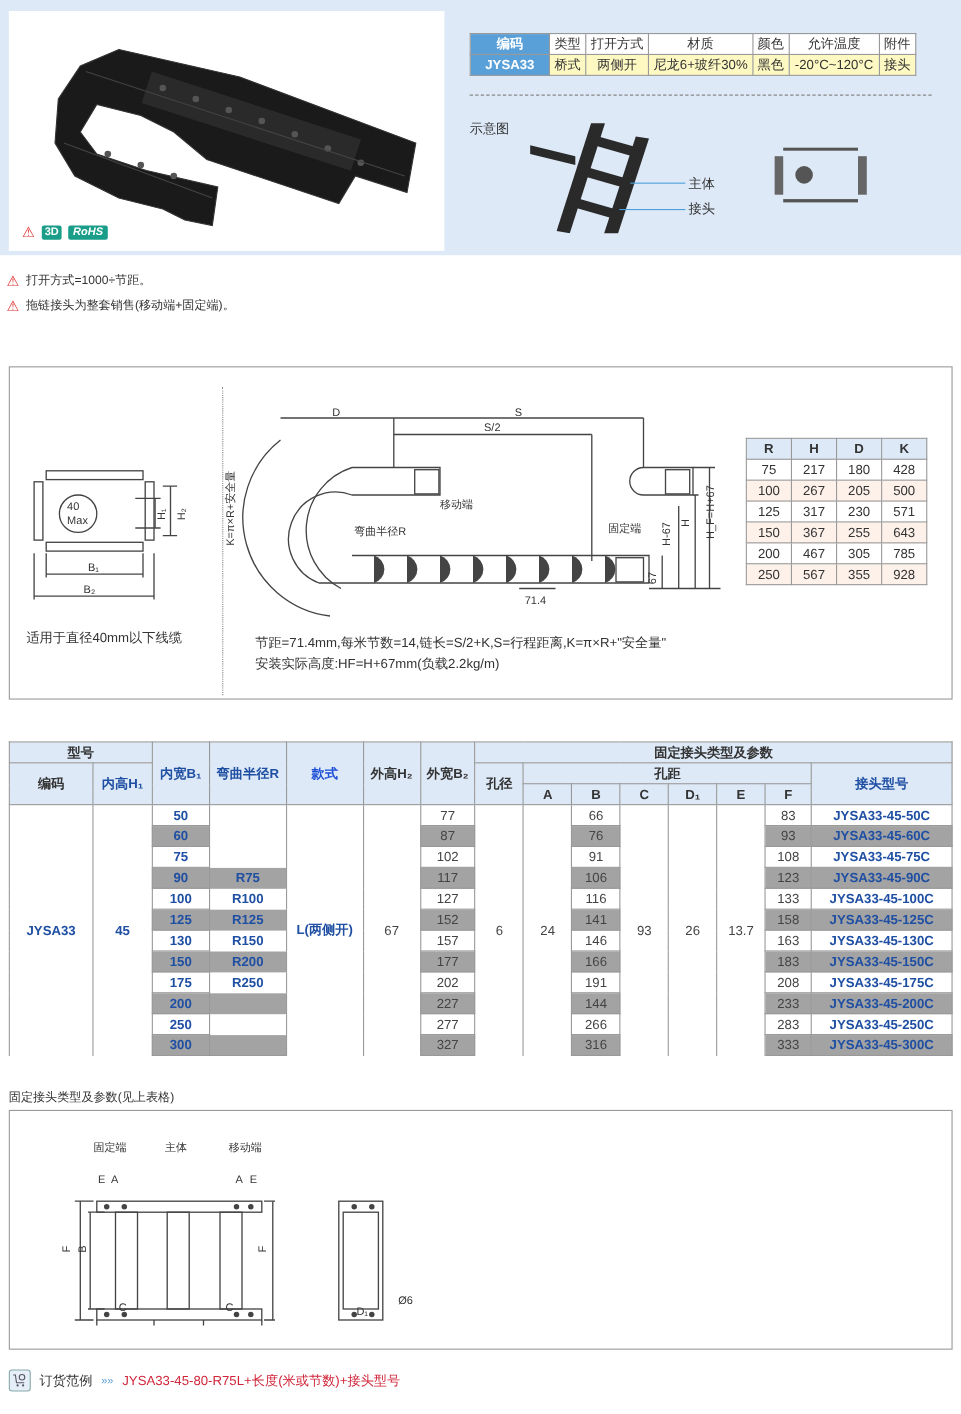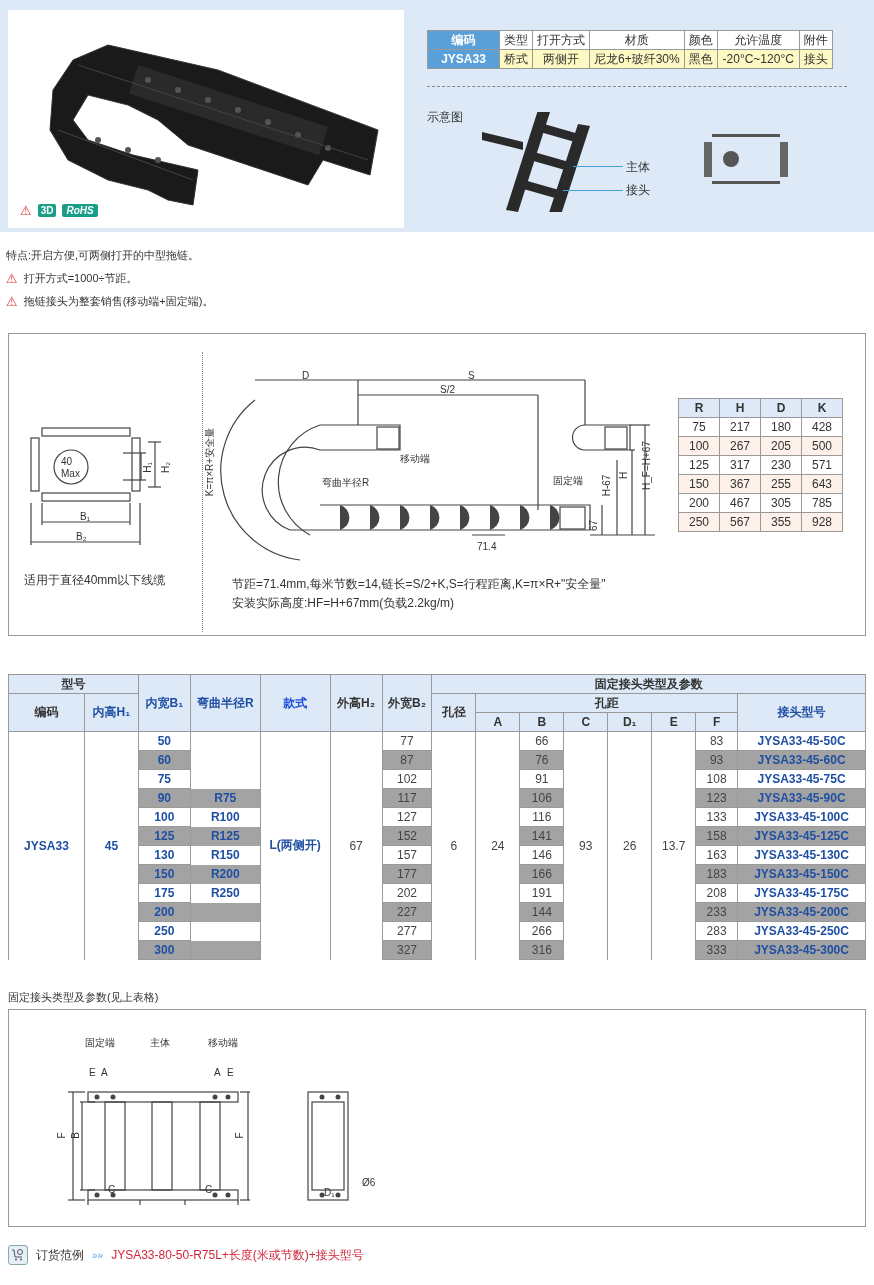--- a/index.html
+++ b/index.html
@@ -140,21 +140,20 @@
 
 <svg class="abs" style="left:704px;top:134px" width="90" height="52">
   <rect x="8" y="0" width="68" height="3" fill="#555"></rect>
   <rect x="8" y="47" width="68" height="3" fill="#555"></rect>
   <rect x="0" y="8" width="8" height="35" fill="#666"></rect>
   <rect x="76" y="8" width="8" height="35" fill="#666"></rect>
   <circle cx="27" cy="25" r="8" fill="#555"></circle>
 </svg>
 
 <div class="abs notes">
-  <div>特点:开启方便,可两侧打开的中型拖链。</div>
   <div class="note-row">
       <span class="warn">⚠</span>
       <span>打开方式=1000÷节距。</span>
     </div>
   <div class="note-row">
       <span class="warn">⚠</span>
       <span>拖链接头为整套销售(移动端+固定端)。</span>
     </div>
 </div>
 
@@ -500,14 +499,14 @@
   <span class="cart-box">
     <svg width="14" height="14" viewBox="0 0 14 14">
         <path d="M1,2 L3,2 L4,9 L11,9" fill="none" stroke="#556" stroke-width="1"></path>
         <circle cx="5" cy="11.5" r="1" fill="#556"></circle>
         <circle cx="10" cy="11.5" r="1" fill="#556"></circle>
         <circle cx="9" cy="4" r="2.5" fill="none" stroke="#556" stroke-width="1"></circle>
       </svg>
   </span>
   <span class="order-label">订货范例</span>
   <span class="order-arrows">»»</span>
-  <span class="order-value">JYSA33-80-50-R75L+长度(米或节数)+接头型号</span>
+  <span class="order-value">JYSA33-45-80-R75L+长度(米或节数)+接头型号</span>
 </div>
 
 </body></html>

